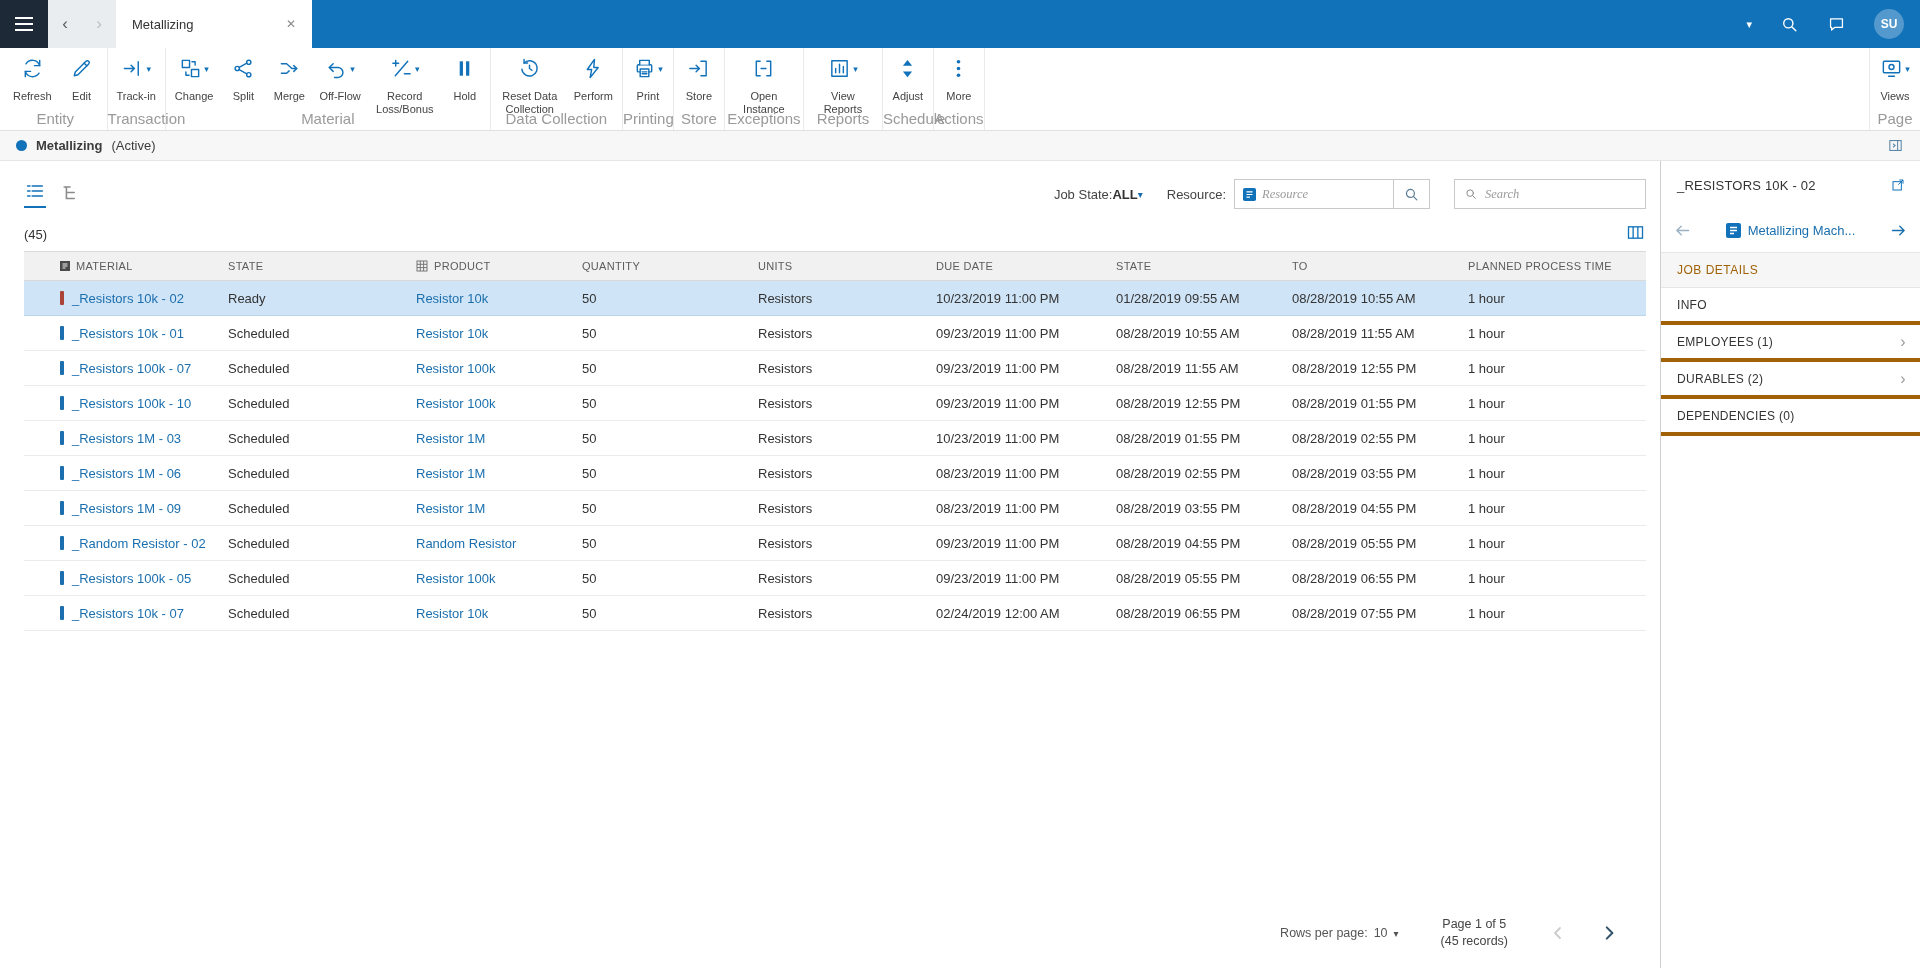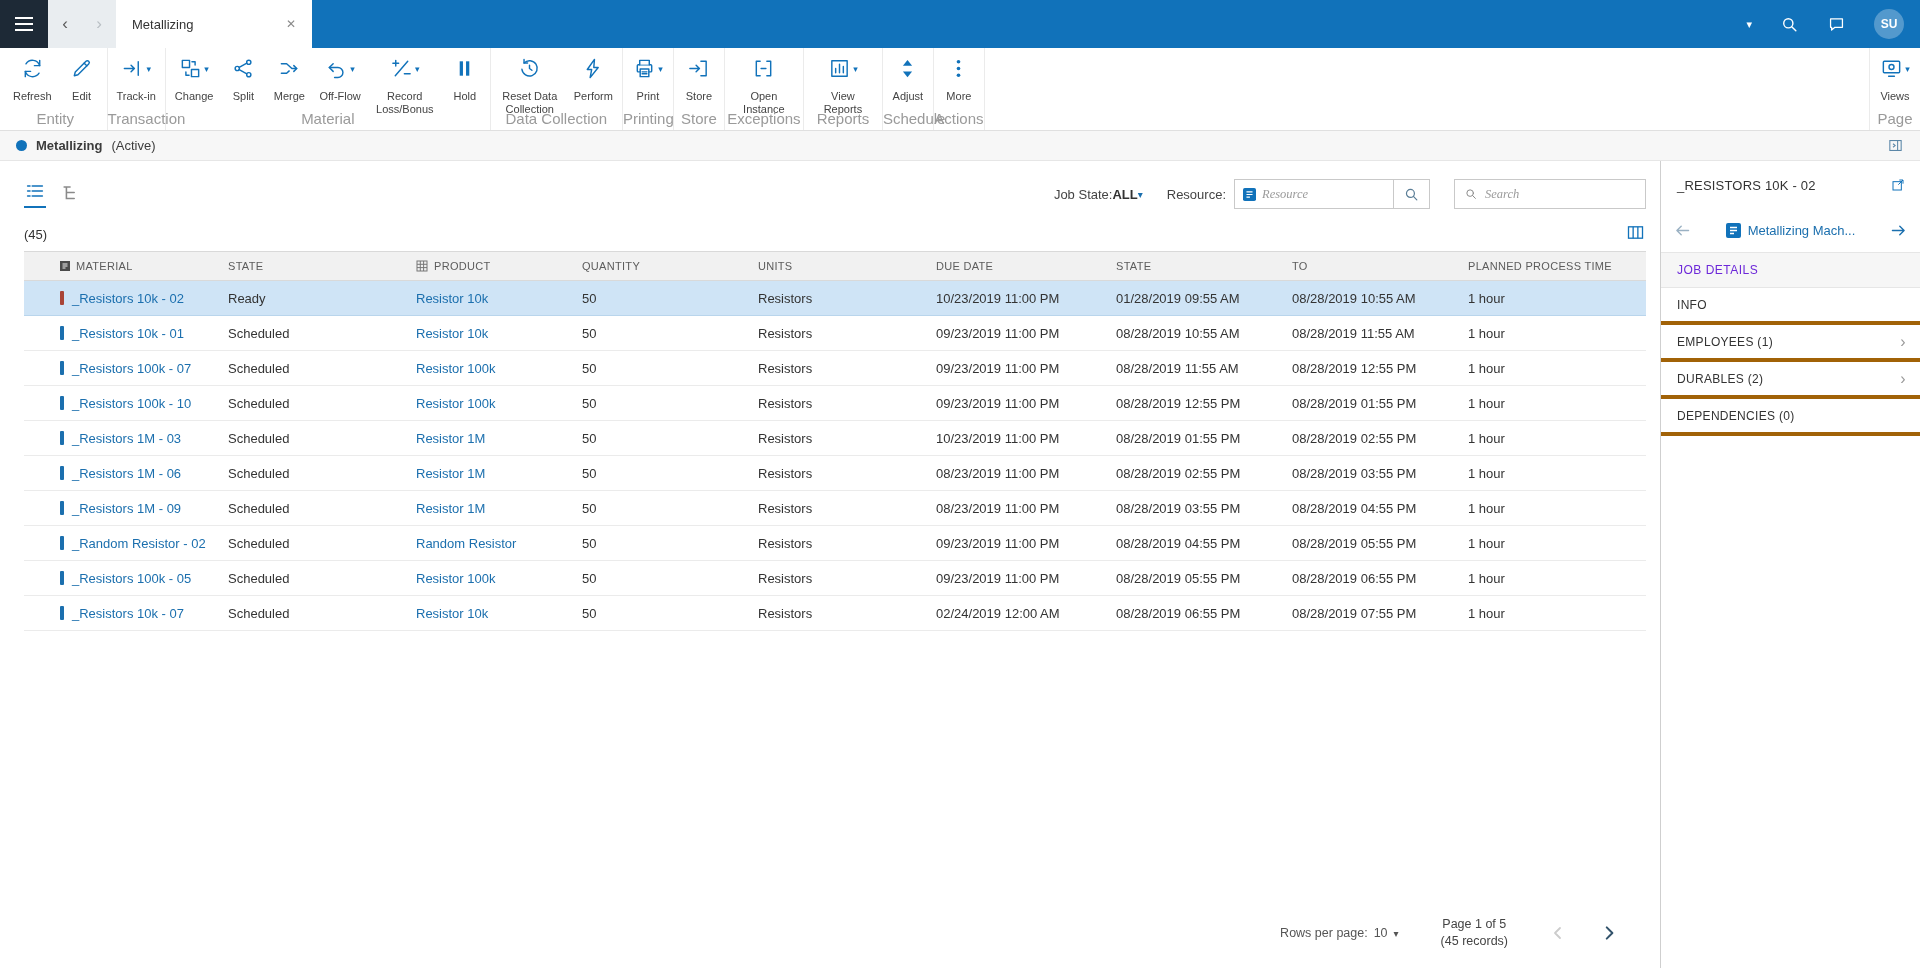--- a/index.html
+++ b/index.html
@@ -94,21 +94,21 @@
   .pgbtn{display:flex;align-items:center;justify-content:center;cursor:pointer}
   .pgbtn.prev{cursor:default}
 
   
   .sidepanel{width:260px;border-left:1px solid #cfcfcf;background:#fff;display:flex;flex-direction:column}
   .sp-titlerow{height:48px;display:flex;align-items:center;justify-content:space-between;padding:0 14px 0 16px}
   .sp-title{font-size:13px;color:#333;letter-spacing:.2px;white-space:nowrap}
   .sp-nav{height:44px;display:flex;align-items:center;padding:0 12px;border-bottom:1px solid #e6e6e6}
   .sp-navmid{flex:1;display:flex;align-items:center;justify-content:center;gap:7px;min-width:0}
   .sp-navlabel{color:#1b6fae;font-size:13px;white-space:nowrap;overflow:hidden;text-overflow:ellipsis;cursor:pointer}
-  .sp-section{height:35px;background:#f6f6f6;border-bottom:1px solid #e6e6e6;display:flex;align-items:center;padding:0 16px;color:#6d28d9;font-size:12px;letter-spacing:.5px}
+  .sp-section{height:35px;background:#f6f6f6;border-bottom:1px solid #e6e6e6;display:flex;align-items:center;padding:0 16px;color:#a16207;font-size:12px;letter-spacing:.5px}
   .pitem{height:37px;border-bottom:4px solid #a16207;display:flex;align-items:center;justify-content:space-between;padding:0 14px 0 16px;font-size:12px;color:#333;letter-spacing:.3px;cursor:pointer}
   .pchev{color:#9a9a9a;font-size:16px;line-height:1}
   .navarrow{display:flex;align-items:center;justify-content:center;cursor:pointer}
 </style>
 </head>
 <body>
 
 <div class="topbar">
   <div class="menu-btn">
     <span class="bars">

